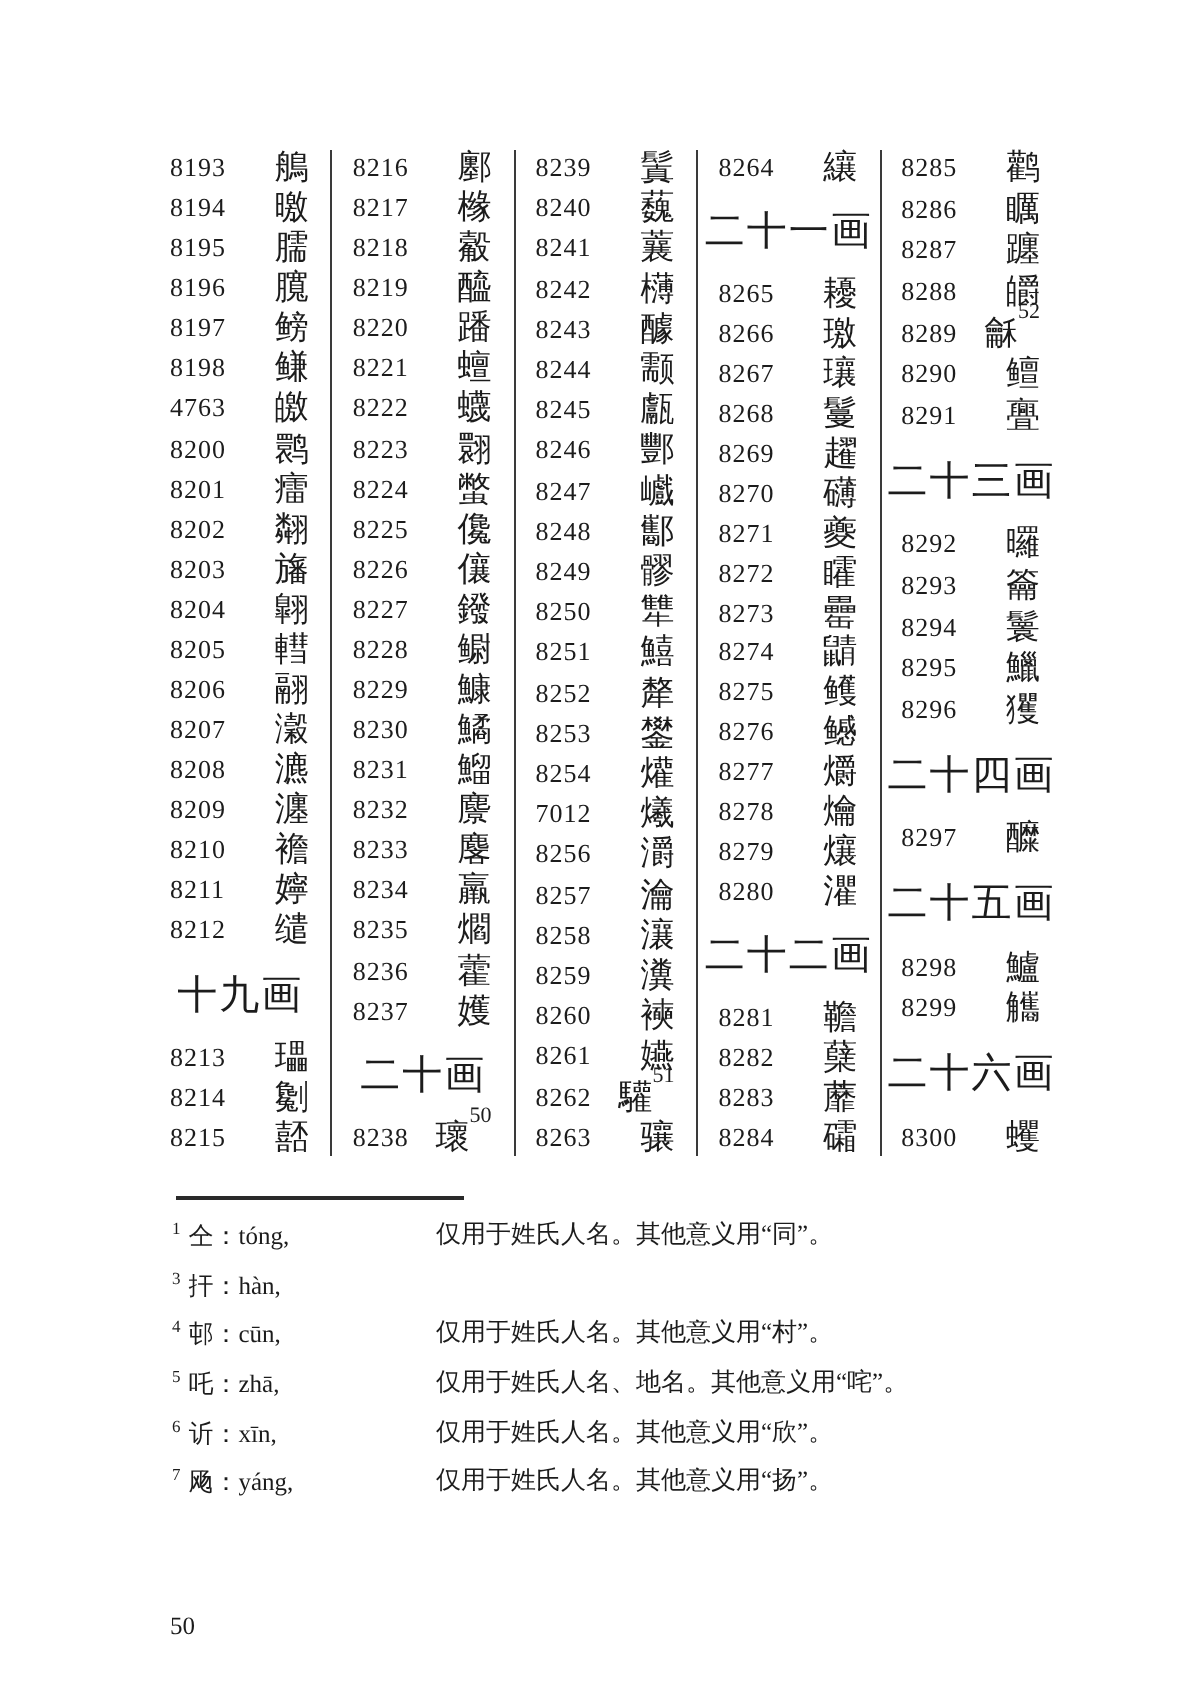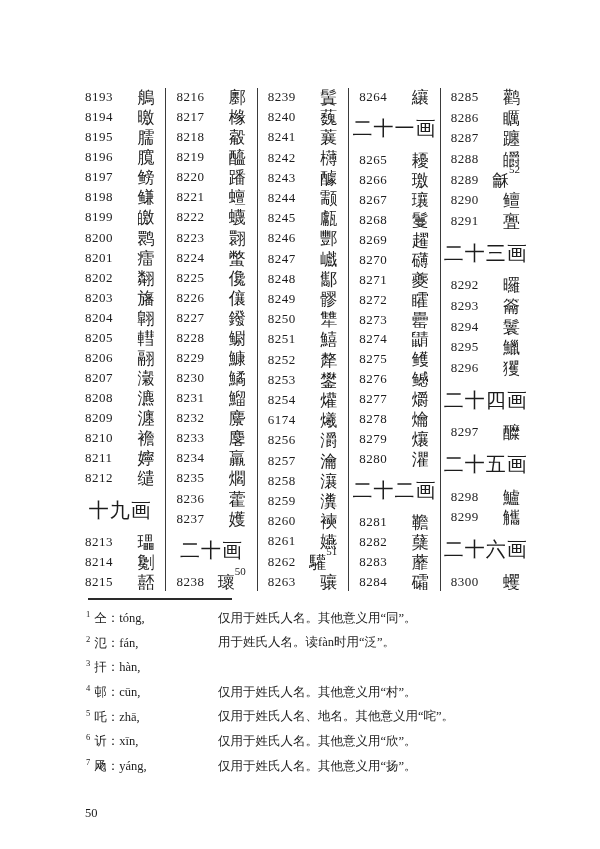--- a/index.html
+++ b/index.html
@@ -4,22 +4,23 @@
 <style>
   html,body{margin:0;padding:0;}
   body{
     width:600px;height:849px;position:relative;
     background:#ffffff;color:#1c1c1c;
     font-family:"Liberation Serif", serif;
     overflow:hidden;
   }
   
   .table-wrap{
-    position:absolute;left:75px;top:88px;width:456px;height:503px;
+    position:absolute;left:75px;top:75px;width:456px;height:503px;
     display:flex;
+    justify-content:flex-end;
   }
   .col{
     flex:1 1 0;display:flex;flex-direction:column;
     justify-content:space-between;
     min-width:0;
   }
   .col:not(:last-child){border-right:1px solid #3a3a3a;}
   .entry{
     display:flex;align-items:center;justify-content:space-between;
     padding:0 11px 0 10px;height:18px;
@@ -39,21 +40,21 @@
   .sec-header{
     text-align:center;font-size:20px;padding:7px 0;
     letter-spacing:1px;white-space:nowrap;
   }
   
   .fn-rule{
     position:absolute;left:88px;top:598px;width:144px;height:2px;
     background:#2a2a2a;
   }
   .footnotes{position:absolute;left:86px;top:610px;width:475px;}
-  .fn-line{display:flex;align-items:center;margin-bottom:9.5px;
+  .fn-line{display:flex;align-items:flex-start;margin-bottom:9.5px;
     font-size:12.5px;line-height:14px;}
   .fn-lead{flex:0 0 132px;white-space:nowrap;}
   .fn-lead sup{font-size:8.5px;line-height:8px;margin-right:4px;}
   .fn-pinyin{font-family:"Liberation Serif", serif;}
   .fn-text{flex:1;}
   
   .page-no{
     position:absolute;left:85px;top:806px;font-size:12.5px;
     font-family:"Liberation Serif", serif;
   }
@@ -81,21 +82,21 @@
       </div>
       <div class="entry">
         <span class="no">8197</span>
         <span class="char">鳑</span>
       </div>
       <div class="entry">
         <span class="no">8198</span>
         <span class="char">鳒</span>
       </div>
       <div class="entry">
-        <span class="no">8199</span>
+        <span class="no">4763</span>
         <span class="char">皦</span>
       </div>
       <div class="entry">
         <span class="no">8200</span>
         <span class="char">鹮</span>
       </div>
       <div class="entry">
         <span class="no">8201</span>
         <span class="char">癗</span>
       </div>
@@ -311,21 +312,21 @@
       </div>
       <div class="entry">
         <span class="no">8253</span>
         <span class="char">鐢</span>
       </div>
       <div class="entry">
         <span class="no">8254</span>
         <span class="char">爟</span>
       </div>
       <div class="entry">
-        <span class="no">6174</span>
+        <span class="no">7012</span>
         <span class="char">爔</span>
       </div>
       <div class="entry">
         <span class="no">8256</span>
         <span class="char">灂</span>
       </div>
       <div class="entry">
         <span class="no">8257</span>
         <span class="char">瀹</span>
       </div>
@@ -514,24 +515,20 @@
     </div>
   </div>
 
 <div class="fn-rule"></div>
 <div class="footnotes">
     <div class="fn-line">
       <span class="fn-lead"><sup>1</sup>仝：<span class="fn-pinyin">tóng,</span></span>
       <span class="fn-text">仅用于姓氏人名。其他意义用“同”。</span>
     </div>
     <div class="fn-line">
-      <span class="fn-lead"><sup>2</sup>氾：<span class="fn-pinyin">fán,</span></span>
-      <span class="fn-text">用于姓氏人名。读fàn时用“泛”。</span>
-    </div>
-    <div class="fn-line">
       <span class="fn-lead"><sup>3</sup>扞：<span class="fn-pinyin">hàn,</span></span>
     </div>
     <div class="fn-line">
       <span class="fn-lead"><sup>4</sup>邨：<span class="fn-pinyin">cūn,</span></span>
       <span class="fn-text">仅用于姓氏人名。其他意义用“村”。</span>
     </div>
     <div class="fn-line">
       <span class="fn-lead"><sup>5</sup>吒：<span class="fn-pinyin">zhā,</span></span>
       <span class="fn-text">仅用于姓氏人名、地名。其他意义用“咤”。</span>
     </div>

